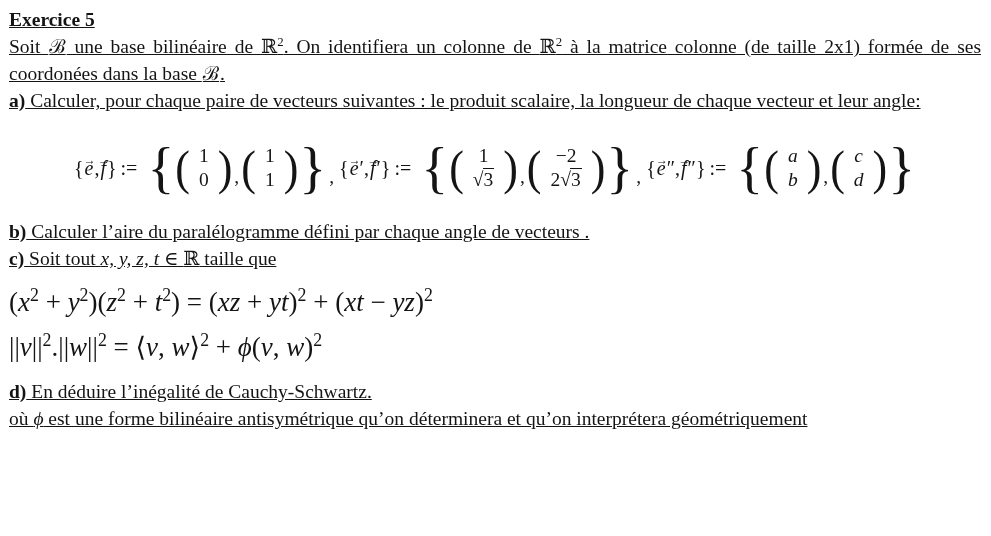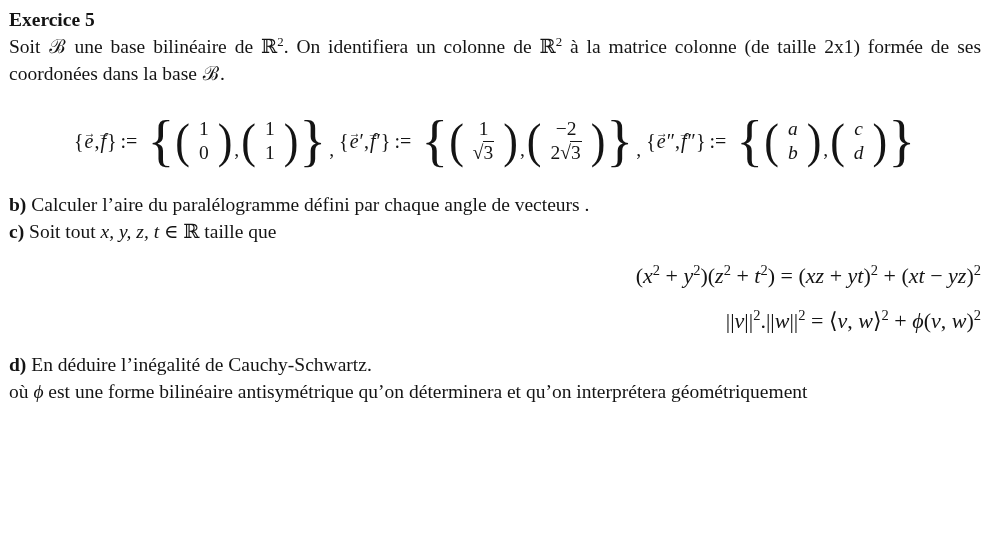--- a/index.html
+++ b/index.html
@@ -4,30 +4,30 @@
 <style>
   * { box-sizing: border-box; }
   html, body { margin: 0; padding: 0; }
   body {
     width: 991px; height: 536px; overflow: hidden;
     background: #ffffff; color: #141414;
     font-family: "Liberation Serif", "DejaVu Serif", serif;
     font-size: 19.5px; line-height: 27px;
   }
   .page { padding: 6px 10px 0 9px; width: 991px; height: 536px; }
-  .line { margin: 0; text-align: justify; }
+  .line { margin: 0; text-align: justify; text-decoration: underline; }
   .bold { font-weight: 700; }
   i, .it { font-style: italic; }
   sup { font-size: 0.66em; vertical-align: super; line-height: 0; }
   .scrB { font-style: normal; padding: 0 1px; }
   .bb { font-style: normal; }
 
   
   .formula {
-    text-align: right; margin: 16px 0; font-size: 22px; line-height: 29px;
+    text-align: left; margin: 16px 0; font-size: 27px; line-height: 29px;
     font-family: "Liberation Serif", "DejaVu Serif", serif;
   }
   .formula .up { font-style: normal; }
 
   
   .f1 { display: flex; align-items: center; justify-content: center; height: 88px; margin: 10px 0 6px; white-space: nowrap; }
   .fpair { display: inline-flex; align-items: center; }
   .vlabel { font-size: 20px; margin-right: 3px; }
   .vhat { position: relative; display: inline-block; font-style: italic; margin: 0 1px; }
   .arr { position: absolute; left: 50%; top: -0.62em; transform: translateX(-44%); font-size: 0.60em; font-style: normal; }
@@ -44,20 +44,21 @@
 </style>
 </head>
 <body>
 
 <div class="page">
 
   <p class="line"><span class="bold">Exercice 5</span></p>
 
   <p class="line"><span>Soit </span><span class="scrB">ℬ</span><span> une base bilinéaire de </span><span class="bb">ℝ</span><sup>2</sup><span>. On identifiera un colonne de </span><span class="bb">ℝ</span><sup>2</sup><span> à la matrice colonne (de taille 2x1) formée de ses coordonées dans la base </span><span class="scrB">ℬ</span><span>.</span></p>
 
+  <p class="line"><span class="bold">a)</span><span> Calculer, pour chaque paire de vecteurs suivantes : le produit scalaire, la longueur de chaque vecteur et leur angle:</span></p>
 
   <div class="f1">
     <span class="fpair">
         <span class="vlabel"><span>{</span><span class="vhat"><span class="arr">→</span><span>e</span></span><span>,</span><span class="vhat"><span class="arr">→</span><span>f</span></span><span>}</span><span class="assign">:=</span></span>
         <span class="bigb">{</span>
         <span class="cvec">
           <span class="bigp">(</span>
           <span class="col">
             <span>1</span>
             <span>0</span>

